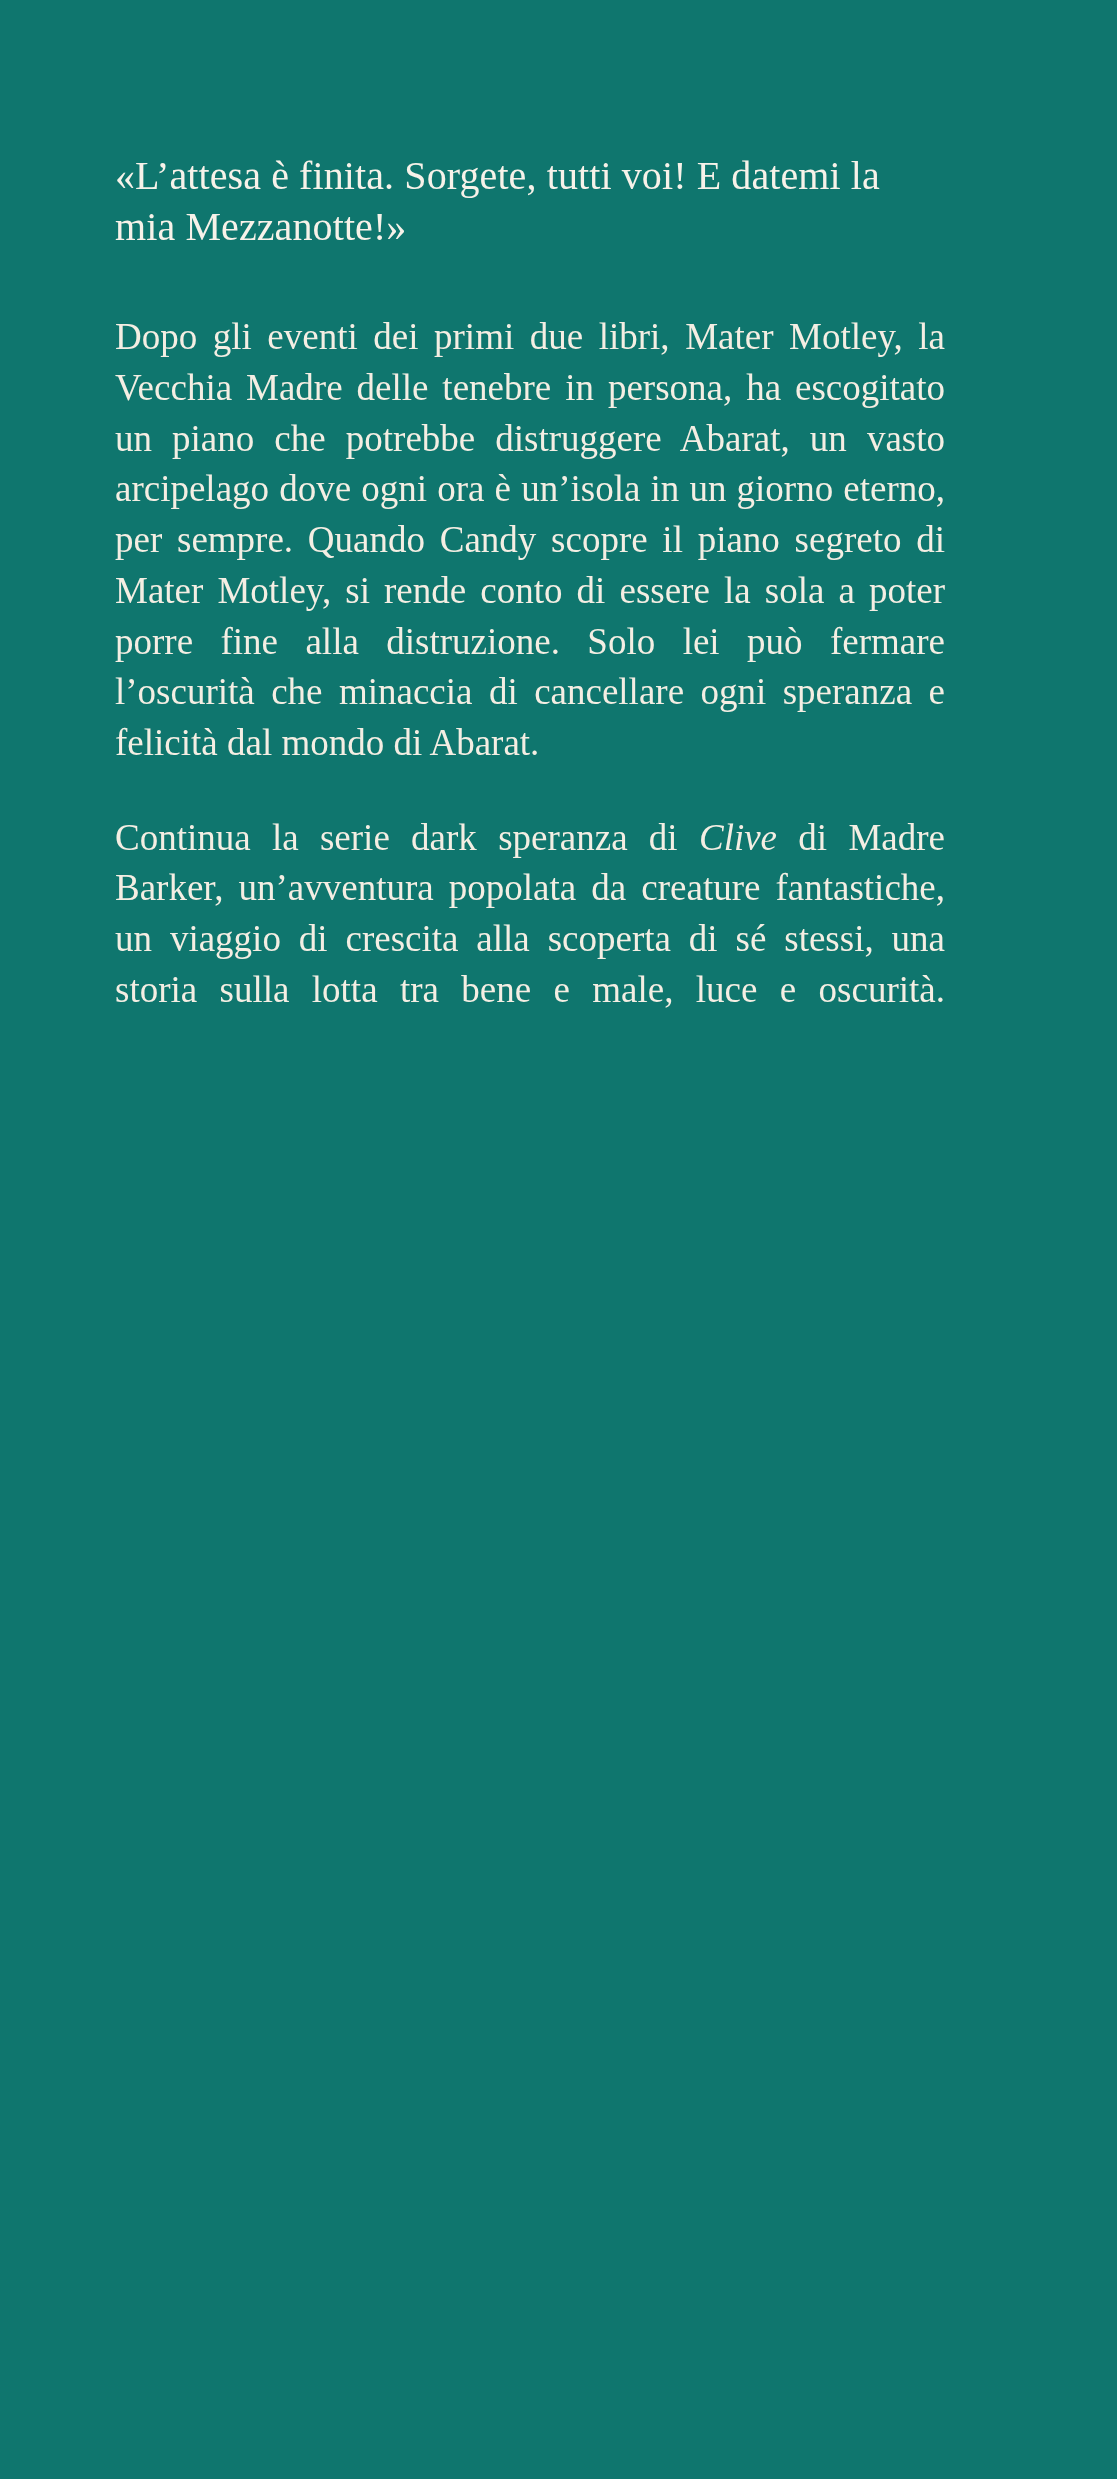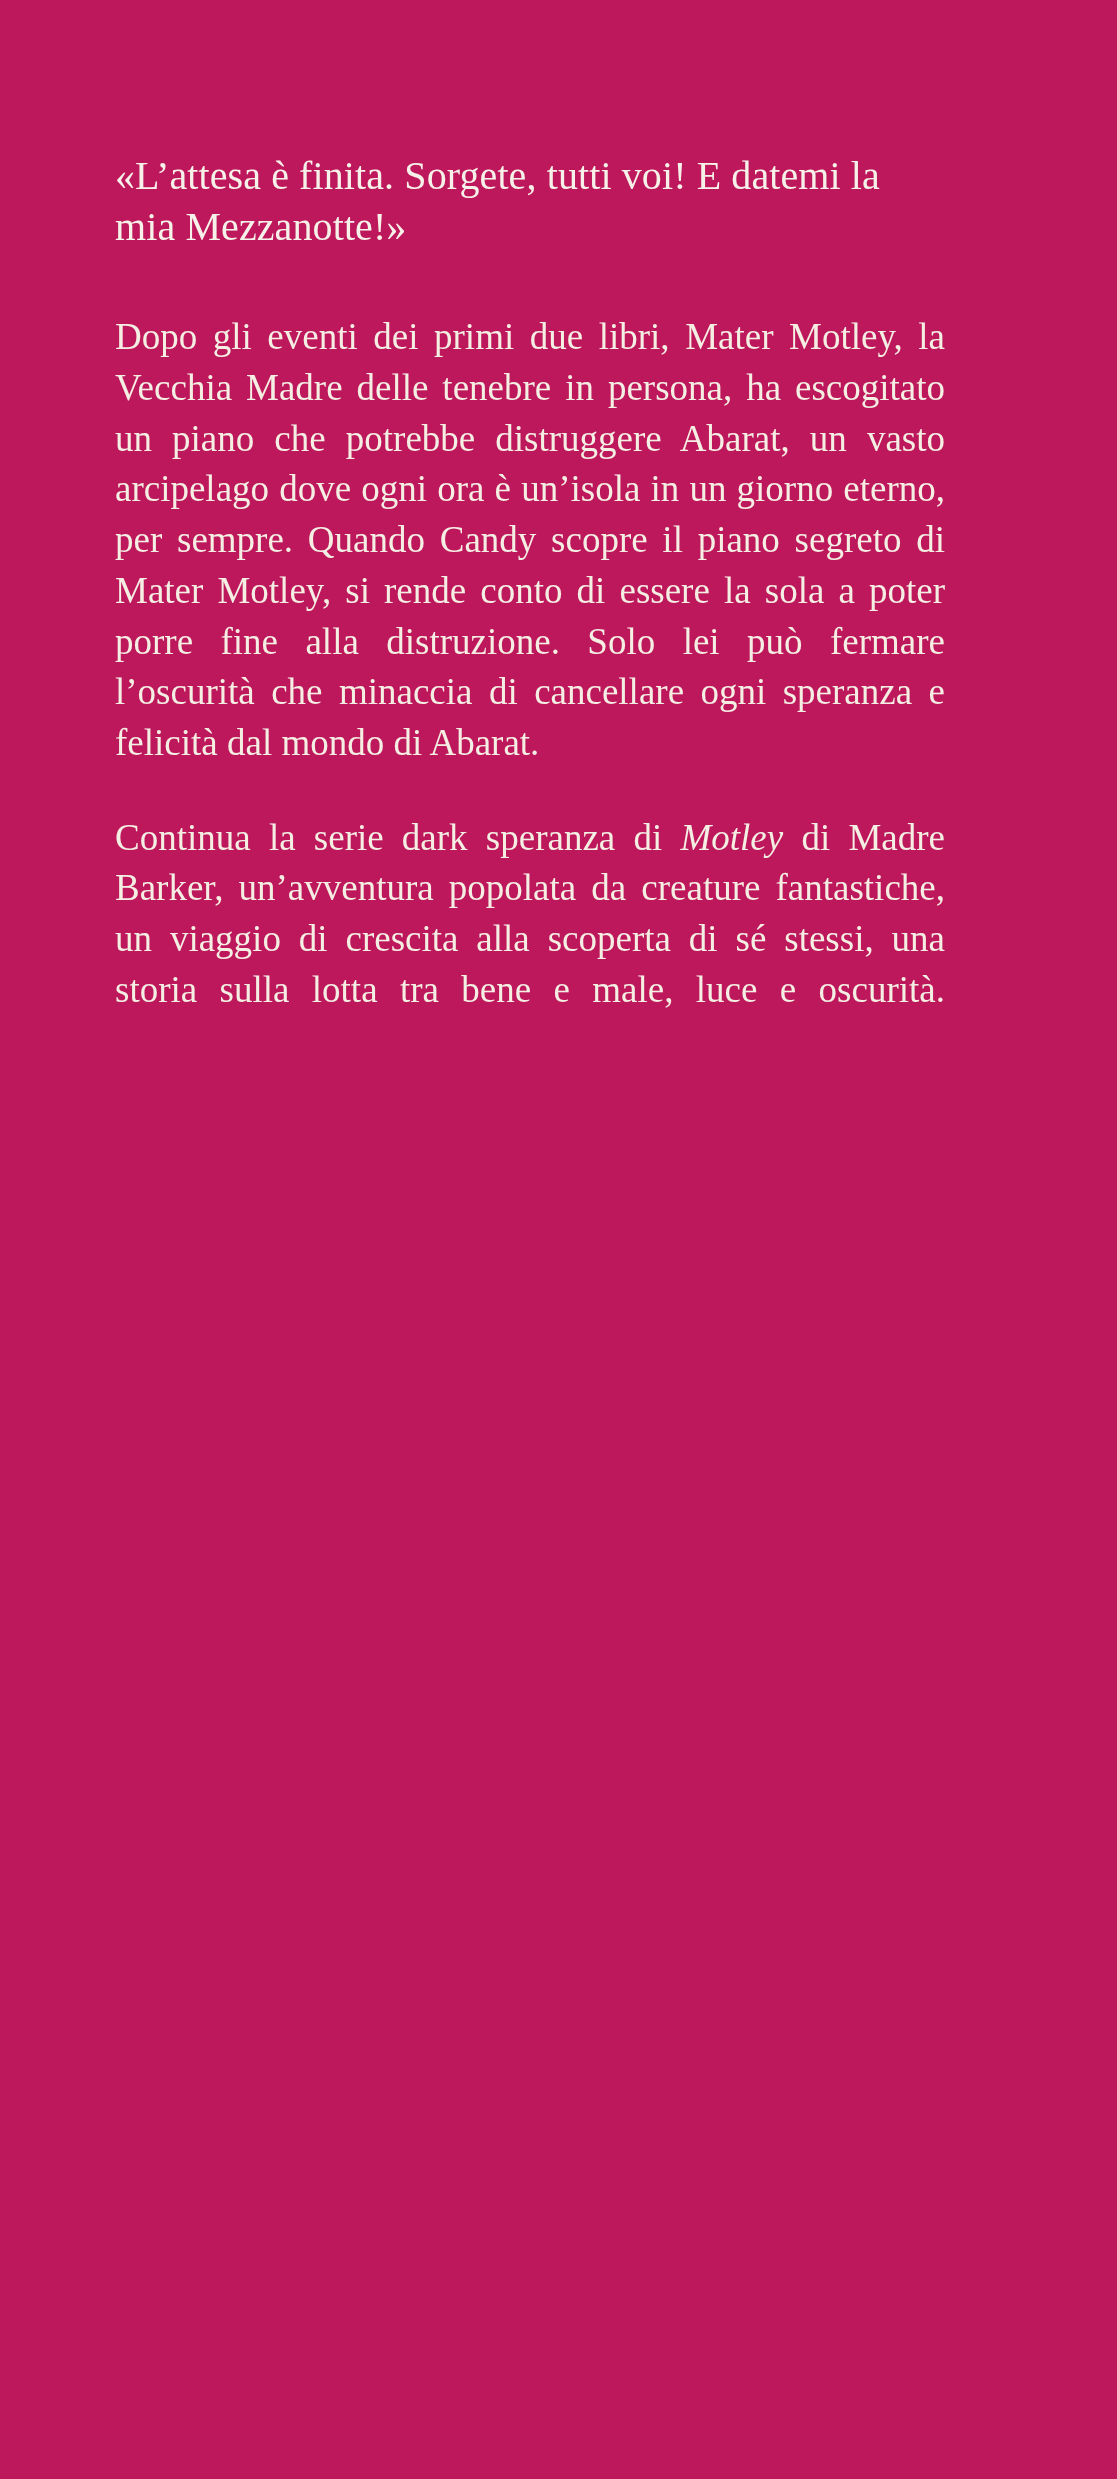--- a/index.html
+++ b/index.html
@@ -11,21 +11,21 @@
     height: 2479px;
     background: #1b3a60;
     font-family: "Liberation Serif", serif;
     color: #f3ece2;
     overflow: hidden;
   }
   .page {
     position: relative;
     width: 1117px;
     height: 2479px;
-    background: #be185d;
+    background: #0f766e;
     box-sizing: border-box;
     padding: 150px 115px 12px 115px;
   }
   .blurb {
     width: 830px;
   }
   .quote {
     font-size: 40px;
     line-height: 1.28;
     letter-spacing: 0.1px;
@@ -60,16 +60,16 @@
 </head>
 <body>
 
 <div class="page">
   <div class="blurb">
 
     <p class="quote">«L’attesa è finita. Sorgete, tutti voi! E datemi la mia Mezzanotte!»</p>
 
     <p class="para">Dopo gli eventi dei primi due libri, Mater Motley, la Vecchia Madre delle tenebre in persona, ha escogitato un piano che potrebbe distruggere Abarat, un vasto arcipelago dove ogni ora è un’isola in un giorno eterno, per sempre. Quando Candy scopre il piano segreto di Mater Motley, si rende conto di essere la sola a poter porre fine alla distruzione. Solo lei può fermare l’oscurità che minaccia di cancellare ogni speranza e felicità dal mondo di Abarat.</p>
 
-    <p class="para last-para"><span>Continua la serie dark speranza di </span><em>Motley</em><span> di Madre Barker, un’avventura popolata da creature fantastiche, un viaggio di crescita alla scoperta di sé stessi, una storia sulla lotta tra bene e male, luce e oscurità.</span></p>
+    <p class="para last-para"><span>Continua la serie dark speranza di </span><em>Clive</em><span> di Madre Barker, un’avventura popolata da creature fantastiche, un viaggio di crescita alla scoperta di sé stessi, una storia sulla lotta tra bene e male, luce e oscurità.</span></p>
 
   </div>
 </div>
 
 </body></html>

